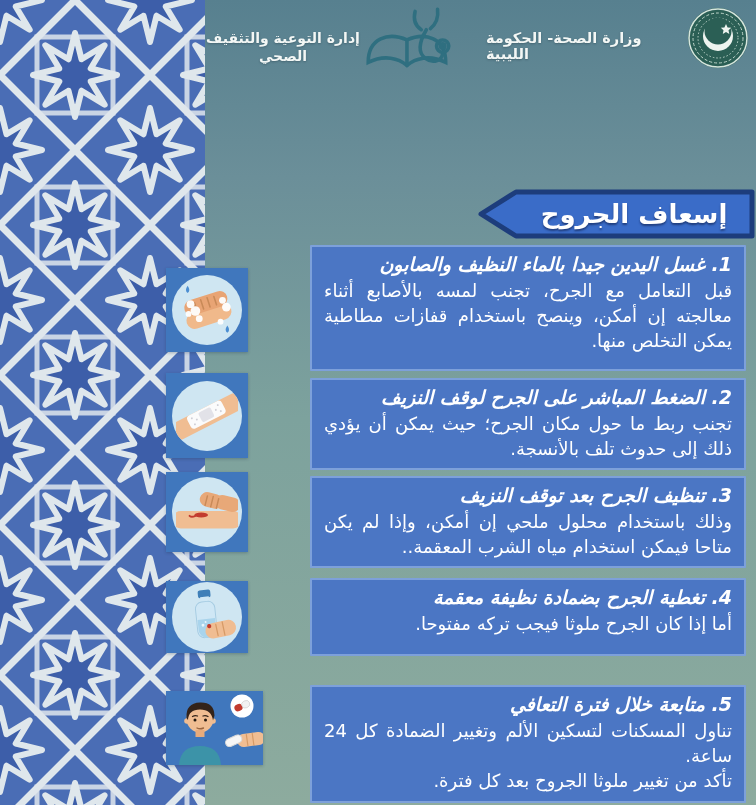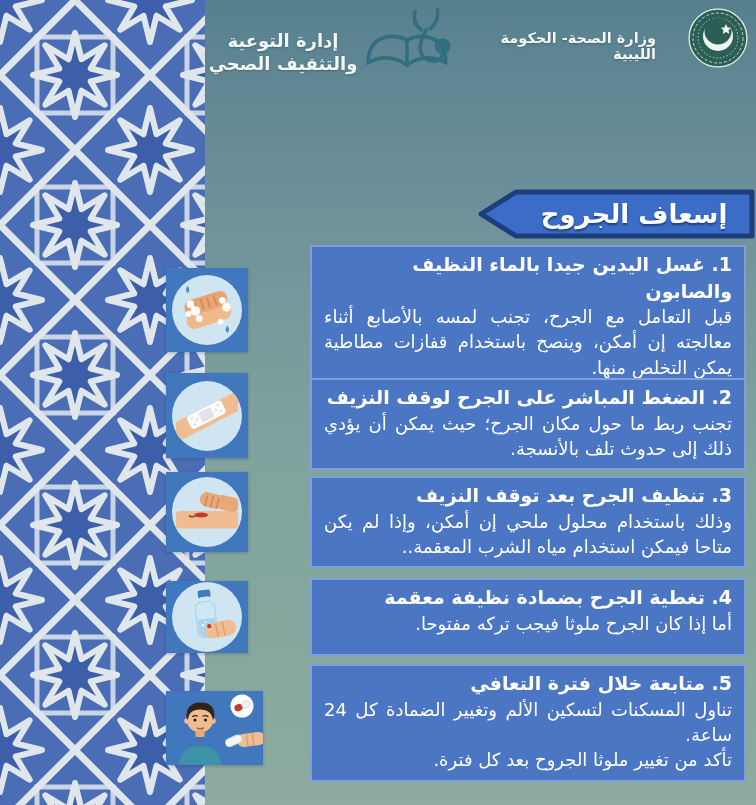--- a/index.html
+++ b/index.html
@@ -4,22 +4,22 @@
 <style>
   html,body{margin:0;padding:0;}
   body{font-family:"DejaVu Sans",sans-serif;}
   .poster{
     position:relative;width:756px;height:805px;overflow:hidden;
     background:linear-gradient(180deg,#57808f 0%,#6b8f99 22%,#7da29d 52%,#8dab9e 100%);
   }
   .pattern-strip{position:absolute;left:0;top:0;width:205px;height:805px;}
   
   .hdr-label{position:absolute;color:#f3f7f5;font-weight:bold;text-shadow:0 1px 2px rgba(30,50,60,.35);}
-  .dept-label{left:204px;top:30px;width:158px;font-size:18px;text-align:center;line-height:1.25;}
-  .ministry-label{left:486px;top:30px;width:170px;font-size:14.5px;text-align:right;}
+  .dept-label{left:204px;top:30px;width:158px;font-size:14px;text-align:center;line-height:1.25;}
+  .ministry-label{left:486px;top:30px;width:170px;font-size:14.5px;text-align:left;}
   .edu-logo{position:absolute;left:358px;top:3px;width:102px;height:80px;}
   .ministry-logo{position:absolute;left:686px;top:6px;width:64px;height:64px;}
   
   .eid-title{
     position:absolute;left:212px;top:94px;width:340px;margin:0;
     color:#ffffff;font-size:44px;font-weight:bold;text-align:center;
     white-space:nowrap;letter-spacing:1px;text-shadow:0 1px 3px rgba(40,60,70,.25);
   }
   
   .banner{position:absolute;right:0;top:188px;width:278px;height:52px;}
@@ -28,27 +28,27 @@
     position:absolute;inset:0;display:flex;align-items:center;justify-content:center;
     padding-left:34px;color:#ffffff;font-size:26px;font-weight:bold;
     text-shadow:0 2px 2px rgba(20,40,90,.65);
   }
   
   .step{
     position:absolute;left:310px;width:436px;box-sizing:border-box;
     background:#4b76c4;border:2px solid #7da0da;border-radius:1px;
     padding:4px 12px 7px;color:#ffffff;
   }
-  .step h2{margin:0;font-size:19px;line-height:1.4;font-weight:bold;text-align:right;}
+  .step h2{margin:0;font-size:19px;line-height:1.4;font-weight:bold;text-align:right;font-style:italic;}
   .step p{margin:0;font-size:18px;line-height:1.4;text-align:justify;}
   .step-1{top:245px;min-height:126px;}
   .step-2{top:378px;min-height:90px;}
   .step-3{top:476px;min-height:88px;}
   .step-4{top:578px;min-height:78px;}
-  .step-5{top:664px;min-height:118px;}
+  .step-5{top:685px;min-height:118px;}
   
   .icon-box{
     position:absolute;background:#4077bd;display:flex;align-items:center;justify-content:center;
     box-shadow:0 1px 3px rgba(30,50,70,.3);
   }
   .icon-circle{width:70px;height:70px;border-radius:50%;background:#cfe6f2;overflow:hidden;
     display:flex;align-items:center;justify-content:center;}
   .ib-1{left:166px;top:268px;width:82px;height:84px;}
   .ib-2{left:166px;top:373px;width:82px;height:85px;}
   .ib-3{left:166px;top:472px;width:82px;height:80px;}

